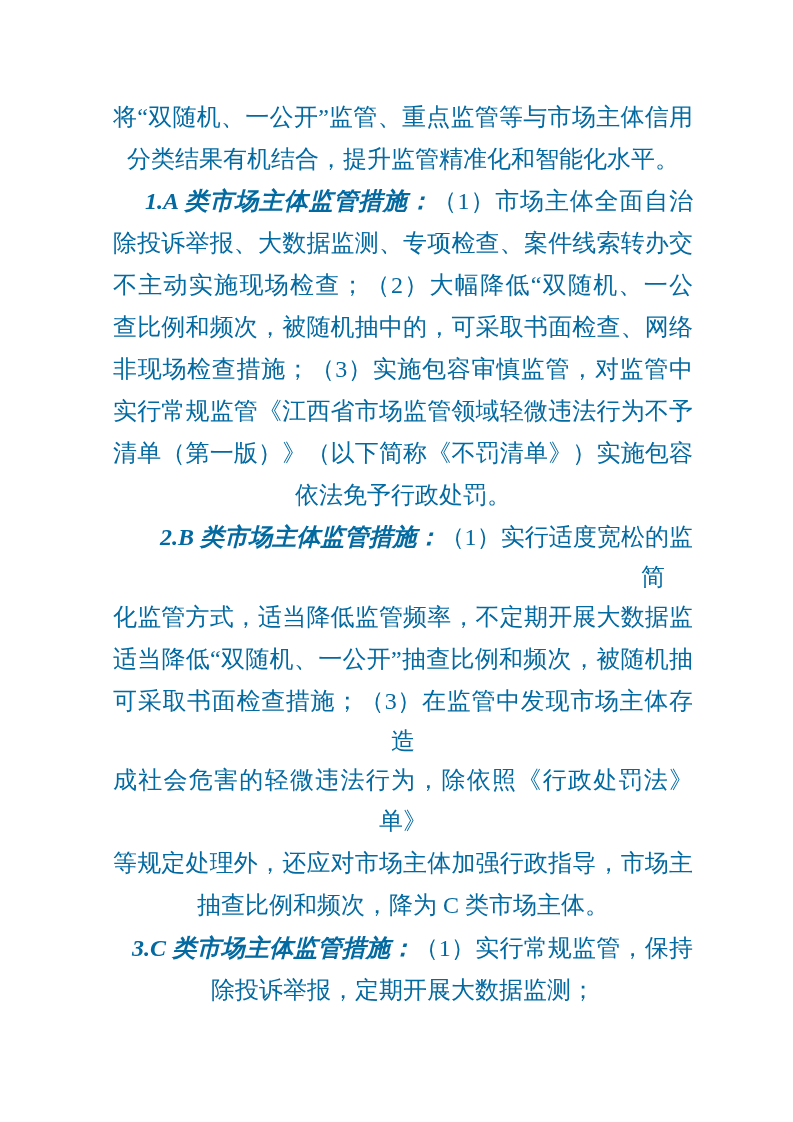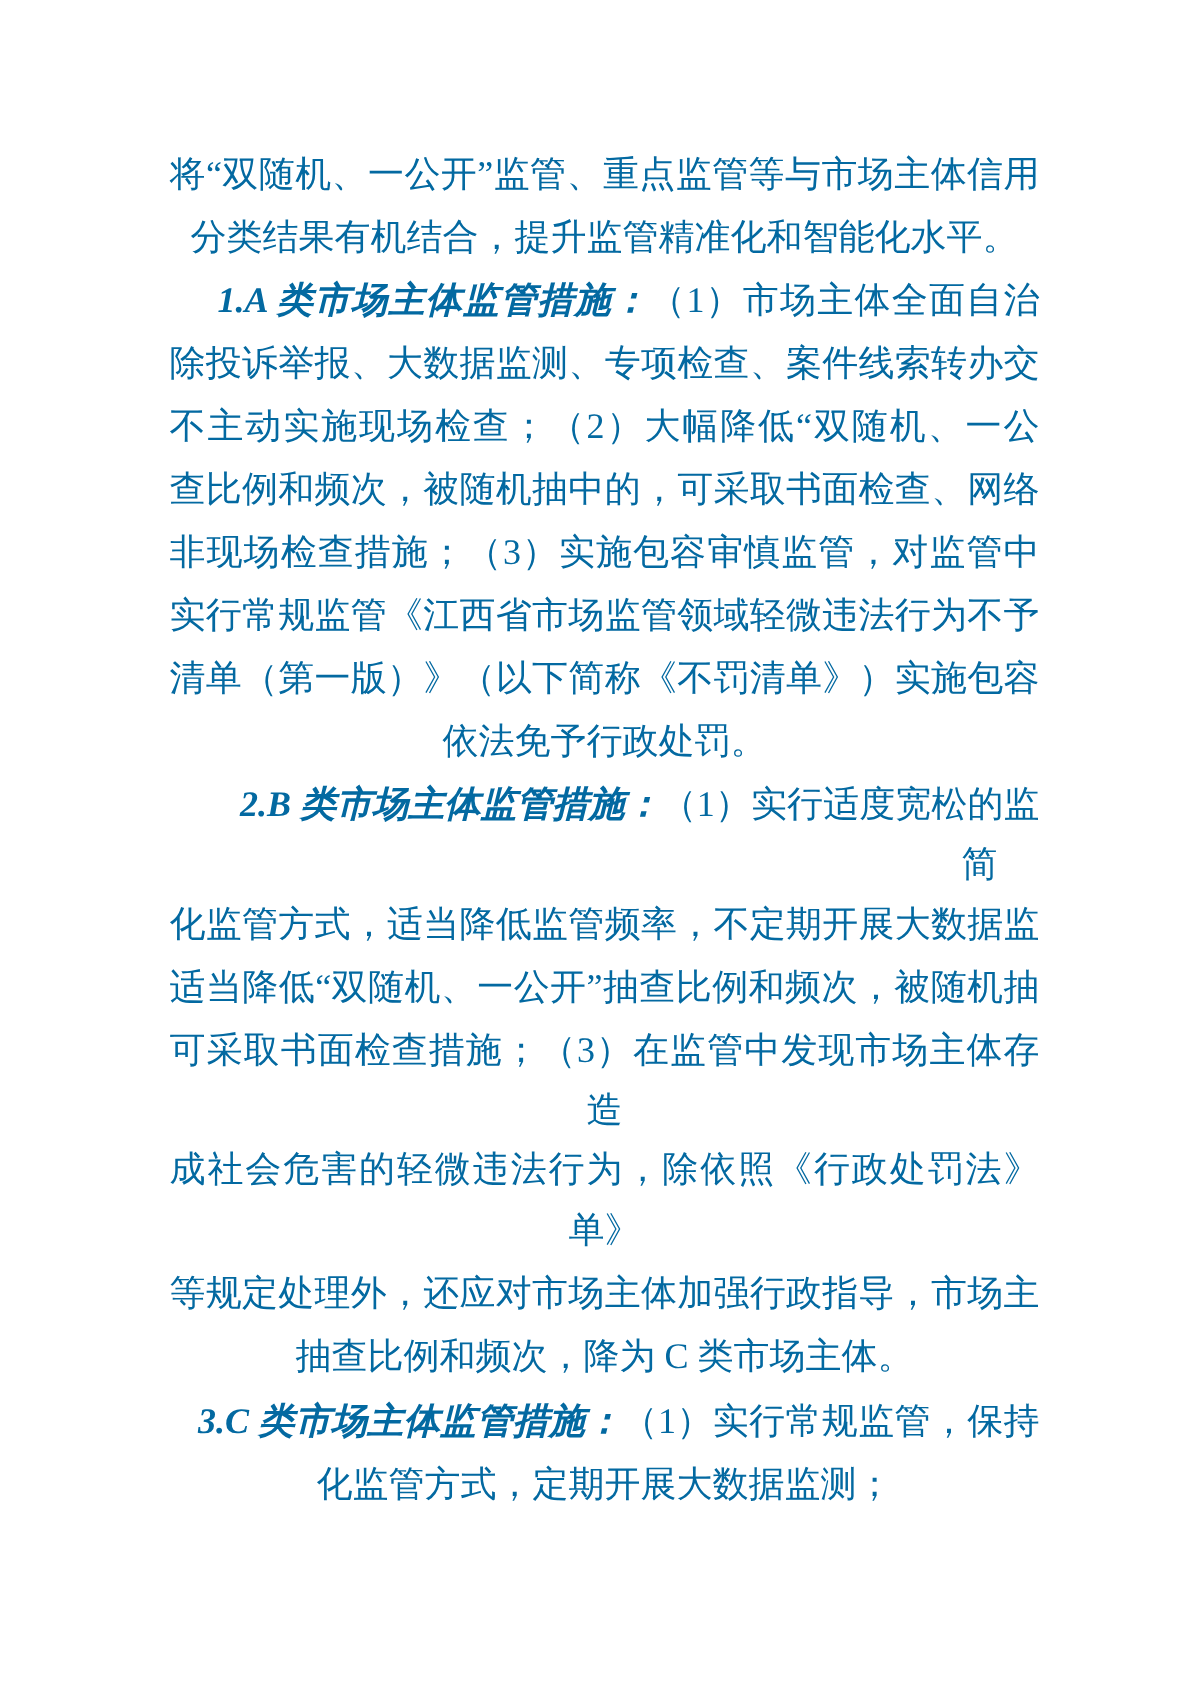--- a/index.html
+++ b/index.html
@@ -62,15 +62,15 @@
       <div class="line right" style="height: 38px; line-height: 38px;"><span class="seg-normal">简</span></div>
       <div class="line justify" style="height: 42px; line-height: 42px;"><span class="seg-normal">化监管方式，适当降低监管频率，不定期开展大数据监测；（7）</span></div>
       <div class="line justify" style="height: 42px; line-height: 42px;"><span class="seg-normal">适当降低“双随机、一公开”抽查比例和频次，被随机抽中的，</span></div>
       <div class="line justify" style="height: 42px; line-height: 42px;"><span class="seg-normal">可采取书面检查措施；（3）在监管中发现市场主体存在没有</span></div>
       <div class="line left" style="height: 38px; line-height: 38px;"><span class="seg-normal">造</span></div>
       <div class="line justify" style="height: 41px; line-height: 41px;"><span class="seg-normal">成社会危害的轻微违法行为，除依照《行政处罚法》《不罚清</span></div>
       <div class="line left" style="height: 41px; line-height: 41px;"><span class="seg-normal">单》</span></div>
       <div class="line justify" style="height: 42px; line-height: 42px;"><span class="seg-normal">等规定处理外，还应对市场主体加强行政指导，市场主体逾期</span></div>
       <div class="line left" style="height: 43px; line-height: 43px;"><span class="seg-normal">抽查比例和频次，降为 C 类市场主体。</span></div>
       <div class="line justify" style="height: 42px; line-height: 42px; text-indent: 19px;"><span class="seg-bold">3.C 类市场主体监管措施：</span><span class="seg-normal">（1）实行常规监管，保持正常</span></div>
-      <div class="line left" style="height: 43px; line-height: 43px;"><span class="seg-normal">化监管方式，定期开展大数据监测；</span></div>
+      <div class="line left" style="height: 43px; line-height: 43px;"><span class="seg-normal">除投诉举报，定期开展大数据监测；</span></div>
     </div>
 </div>
 
 </body></html>

